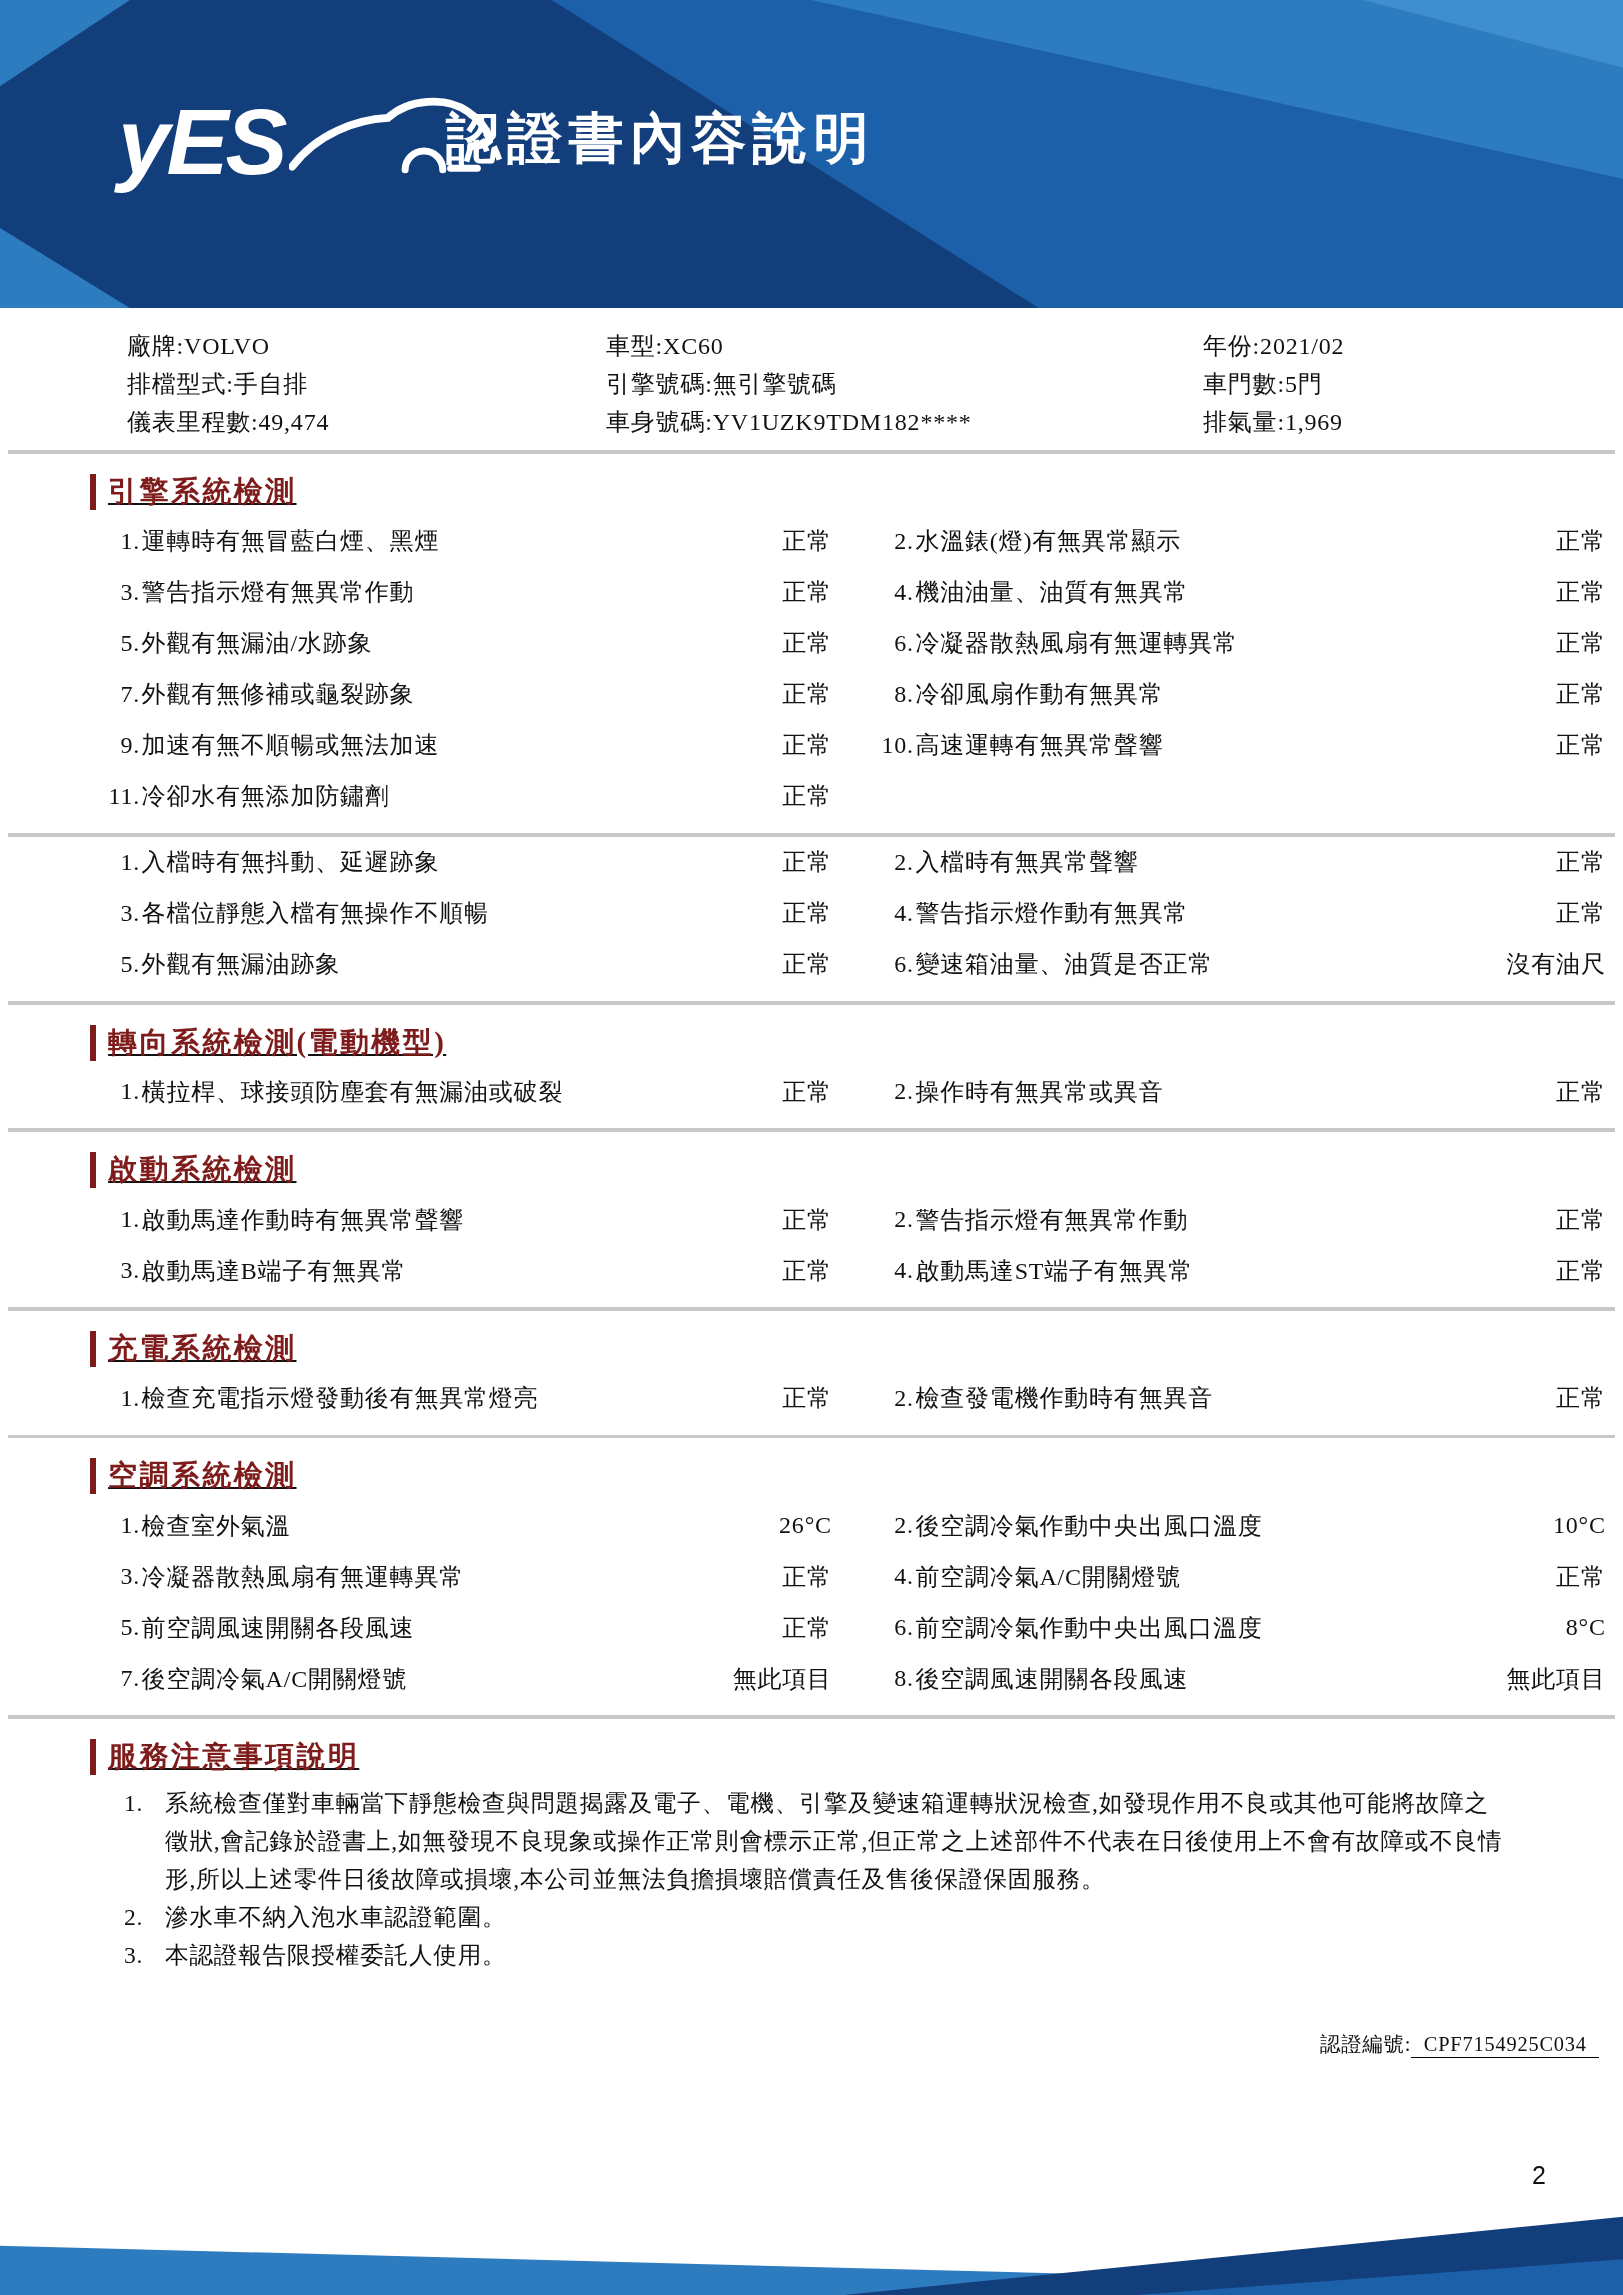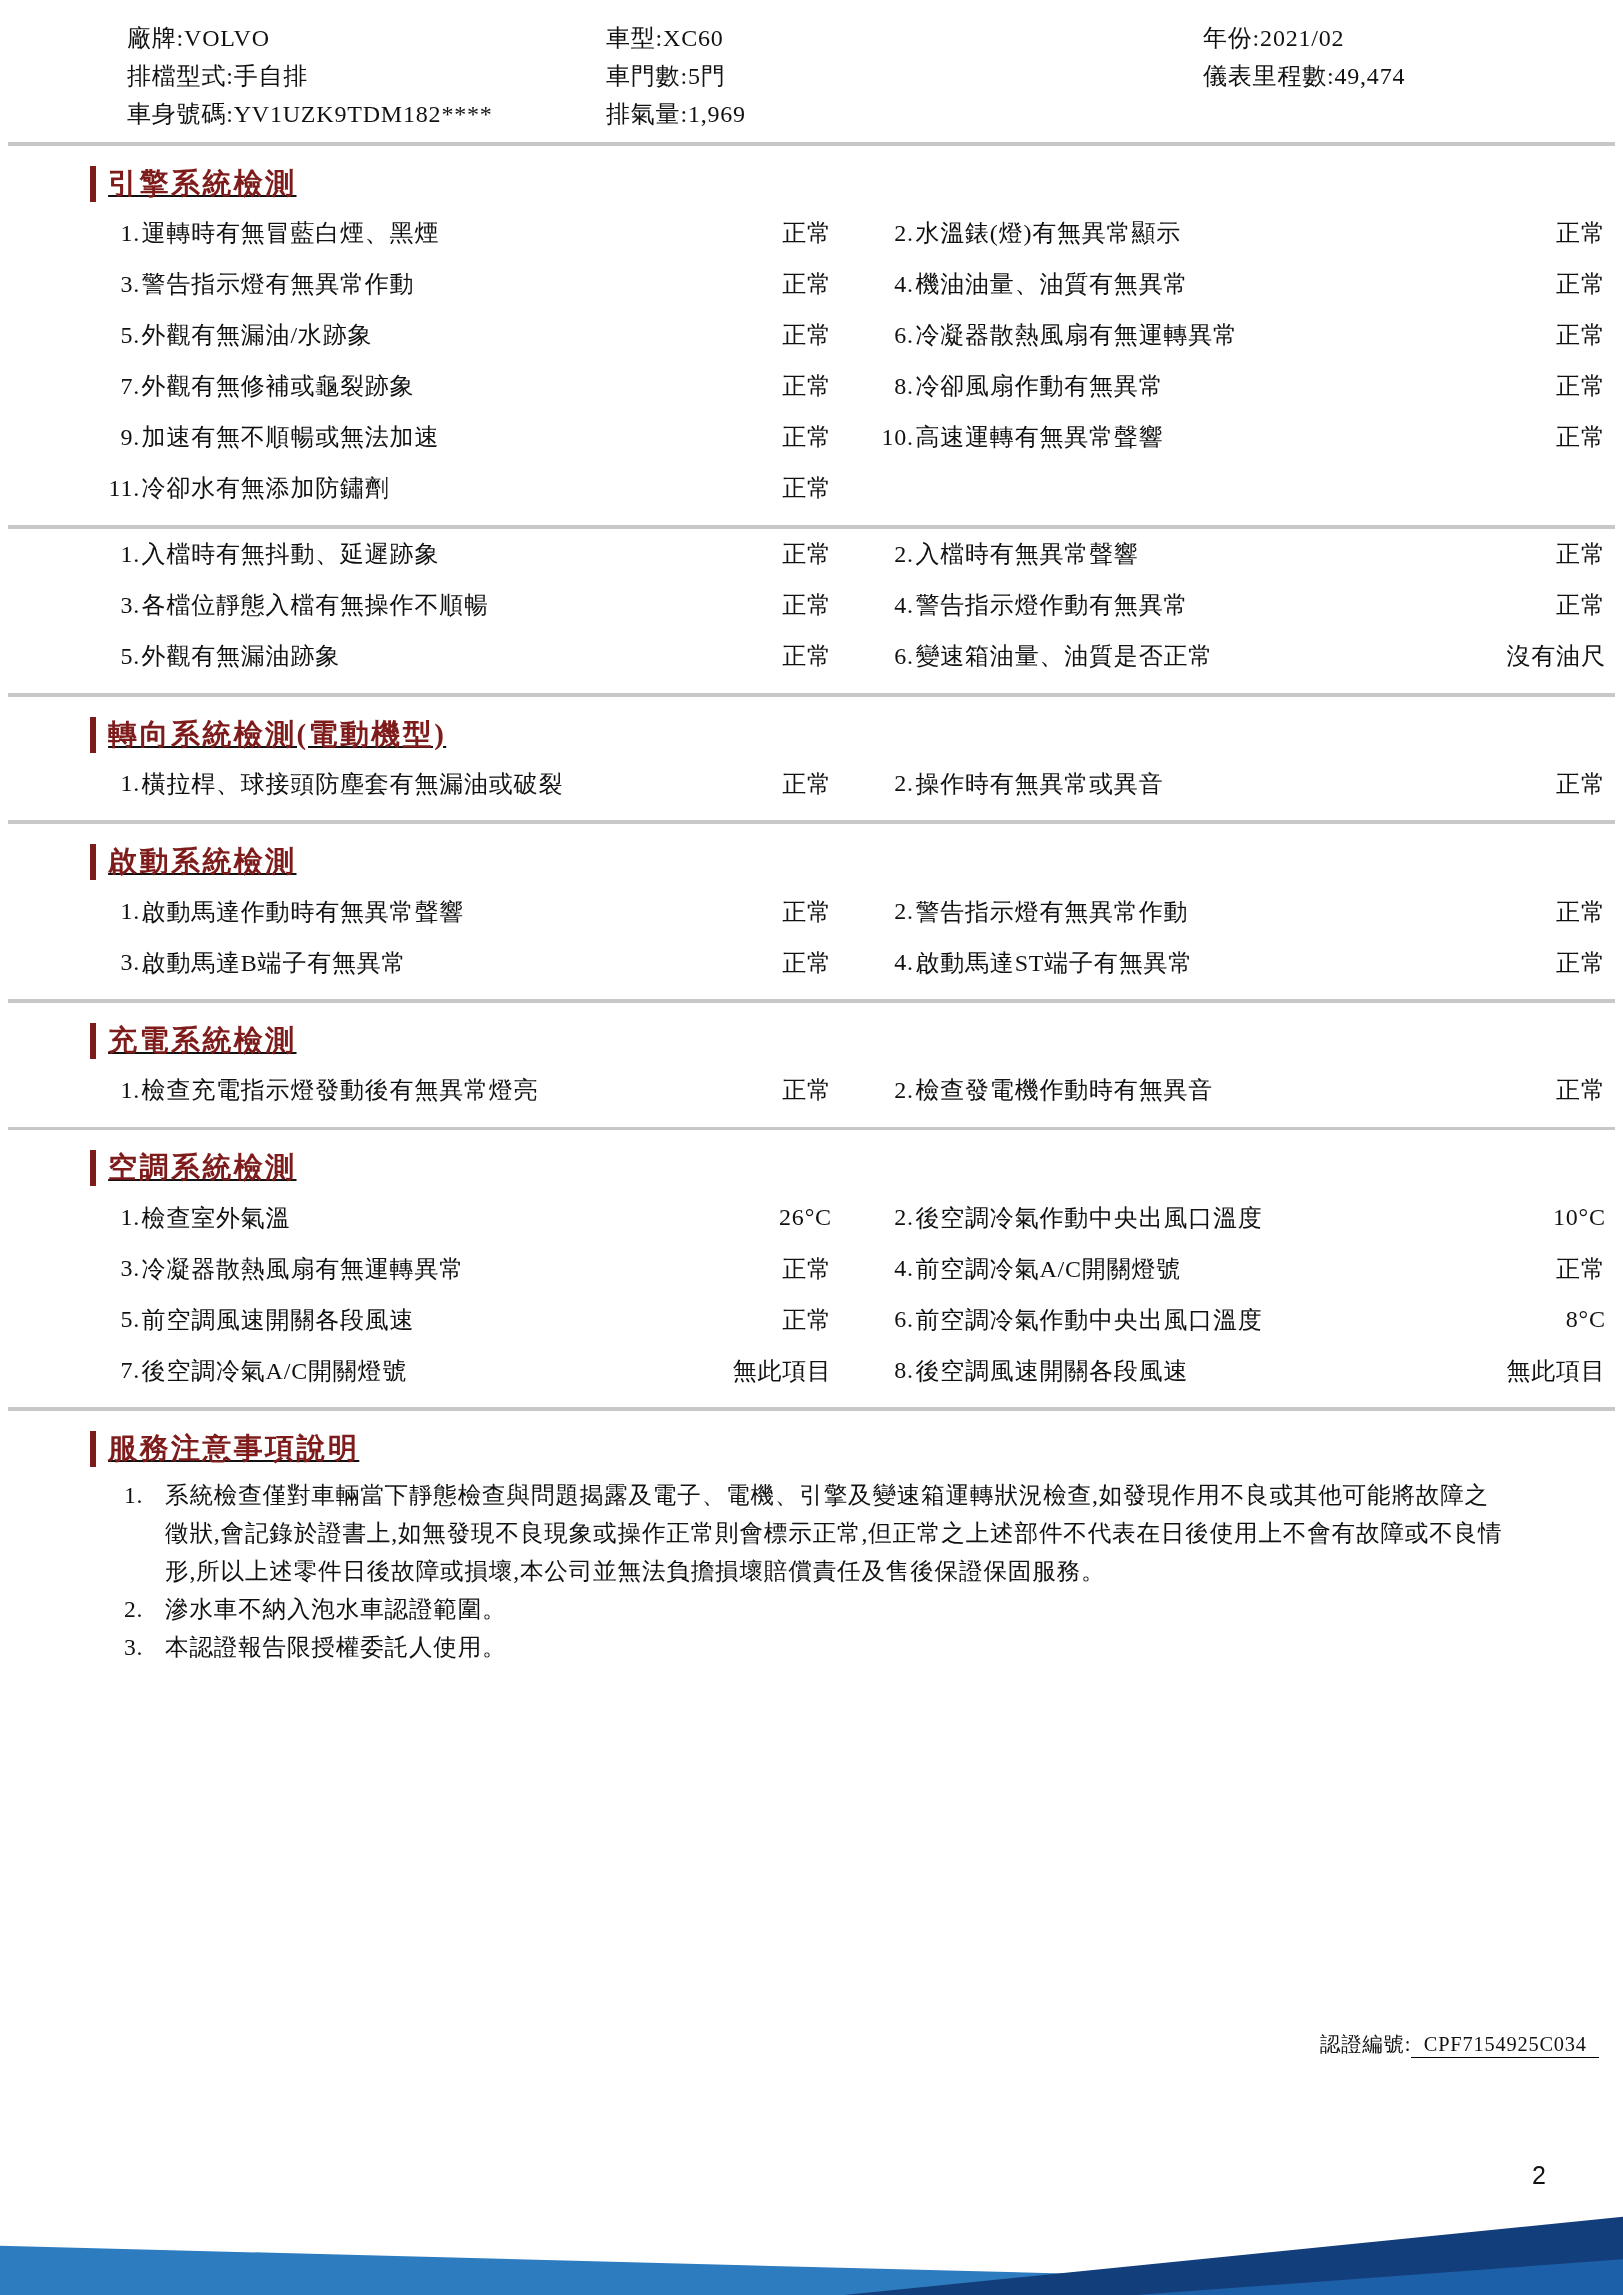--- a/index.html
+++ b/index.html
@@ -76,26 +76,43 @@
   .footer .shape{position:absolute;inset:0;}
   .f-light{background:#2e7cc0;clip-path:polygon(0 42%,100% 92%,100% 100%,0 100%);}
   .f-navy{background:#133e7c;clip-path:polygon(52% 100%,100% 8%,100% 100%);}
   .f-mid{background:#1d60aa;clip-path:polygon(70% 100%,100% 58%,100% 100%);}
 </style>
 </head>
 <body>
 
 <div class="page">
 
+  <div class="header">
+    <div class="shape shape-light-right"></div>
+    <div class="shape shape-lighter-right"></div>
+    <div class="shape shape-dark-main"></div>
+    <div class="shape shape-corner-tl"></div>
+    <div class="shape shape-corner-bl"></div>
+    <div class="brand">
+      <span class="logo-text">yES</span>
+      <svg class="car-svg" width="204" height="102" viewBox="0 0 260 130">
+        <path d="M4 104 C36 62 86 44 126 42 C152 18 200 14 228 34 C246 46 253 58 256 70 C250 76 240 78 232 78" fill="none" stroke="#ffffff" stroke-width="10" stroke-linecap="round"></path>
+        <path d="M148 108 a24 24 0 0 1 48 0" fill="none" stroke="#ffffff" stroke-width="9" stroke-linecap="round"></path>
+        <path d="M206 106 h34" fill="none" stroke="#ffffff" stroke-width="9" stroke-linecap="round"></path>
+      </svg>
+    </div>
+    <div class="header-title">認證書內容說明</div>
+  </div>
 
   <div class="info-grid">
     <div class="info-cell"><span>廠牌:</span><span>VOLVO</span></div>
     <div class="info-cell"><span>車型:</span><span>XC60</span></div>
     <div class="info-cell"><span>年份:</span><span>2021/02</span></div>
     <div class="info-cell"><span>排檔型式:</span><span>手自排</span></div>
+    <div class="info-cell"><span>引擎號碼:</span><span>無引擎號碼</span></div>
     <div class="info-cell"><span>車門數:</span><span>5門</span></div>
     <div class="info-cell"><span>儀表里程數:</span><span>49,474</span></div>
     <div class="info-cell"><span>車身號碼:</span><span>YV1UZK9TDM182****</span></div>
     <div class="info-cell"><span>排氣量:</span><span>1,969</span></div>
   </div>
   <div class="rule"></div>
 
   <div class="sec-title">
     <span class="sec-bar"></span>
     <h2>引擎系統檢測</h2>

